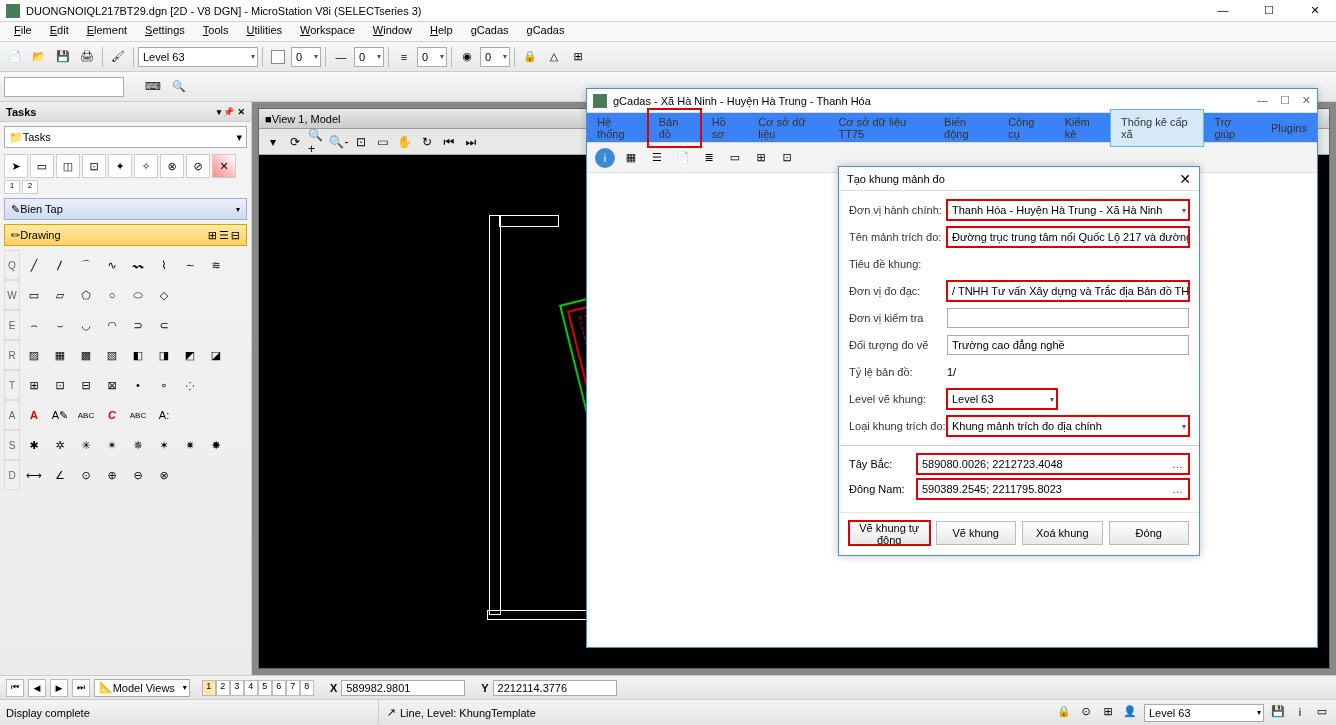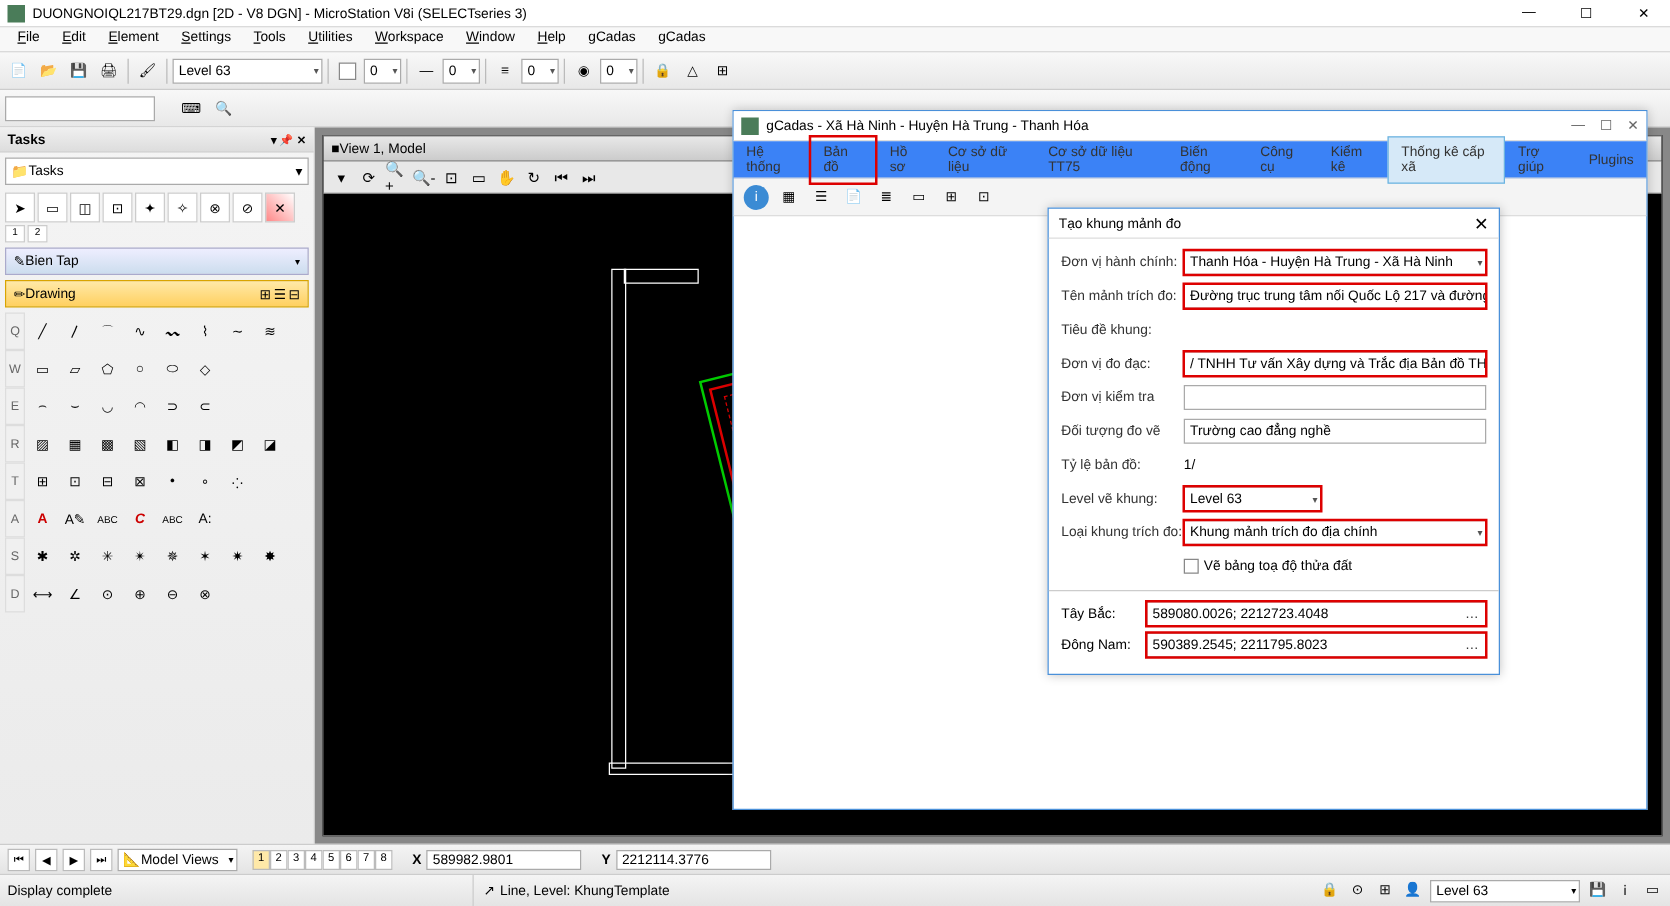--- a/index.html
+++ b/index.html
@@ -453,41 +453,43 @@
       <div class="inp combo red-outline" style="flex:0 0 110px">
           <span>Level 63</span>
         </div>
     </div>
     <div class="form-row">
       <label>Loại khung trích đo:</label>
       <div class="inp combo red-outline">
           <span>Khung mảnh trích đo địa chính</span>
         </div>
     </div>
-    <div class="form-row" style="padding-left:98px">
-      <span class="checkbox"></span>
-      <span>Vẽ bảng toạ độ thửa đất</span>
-    </div>
 
     <div class="khung-section">
       <div class="coord-row">
         <label>Tây Bắc:</label>
         <div class="coord-inp">
           <span>589080.0026; 2212723.4048</span>
             <span class="dots">…</span>
         </div>
       </div>
       <div class="coord-row">
         <label>Đông Nam:</label>
         <div class="coord-inp">
           <span>590389.2545; 2211795.8023</span>
             <span class="dots">…</span>
         </div>
       </div>
     </div>
+  </div>
+  <div class="khung-buttons">
+    <button class="red-outline">Vẽ khung tự động</button>
+    <button>Vẽ khung</button>
+    <button>Xoá khung</button>
+    <button>Đóng</button>
   </div>
 </div>
 
 <div class="bottom-nav">
   <span class="nav-btn">⏮</span>
   <span class="nav-btn">◀</span>
   <span class="nav-btn">▶</span>
   <span class="nav-btn">⏭</span>
   <span class="nav-combo">📐 <span>Model Views</span></span>
   <div class="tab-strip">

